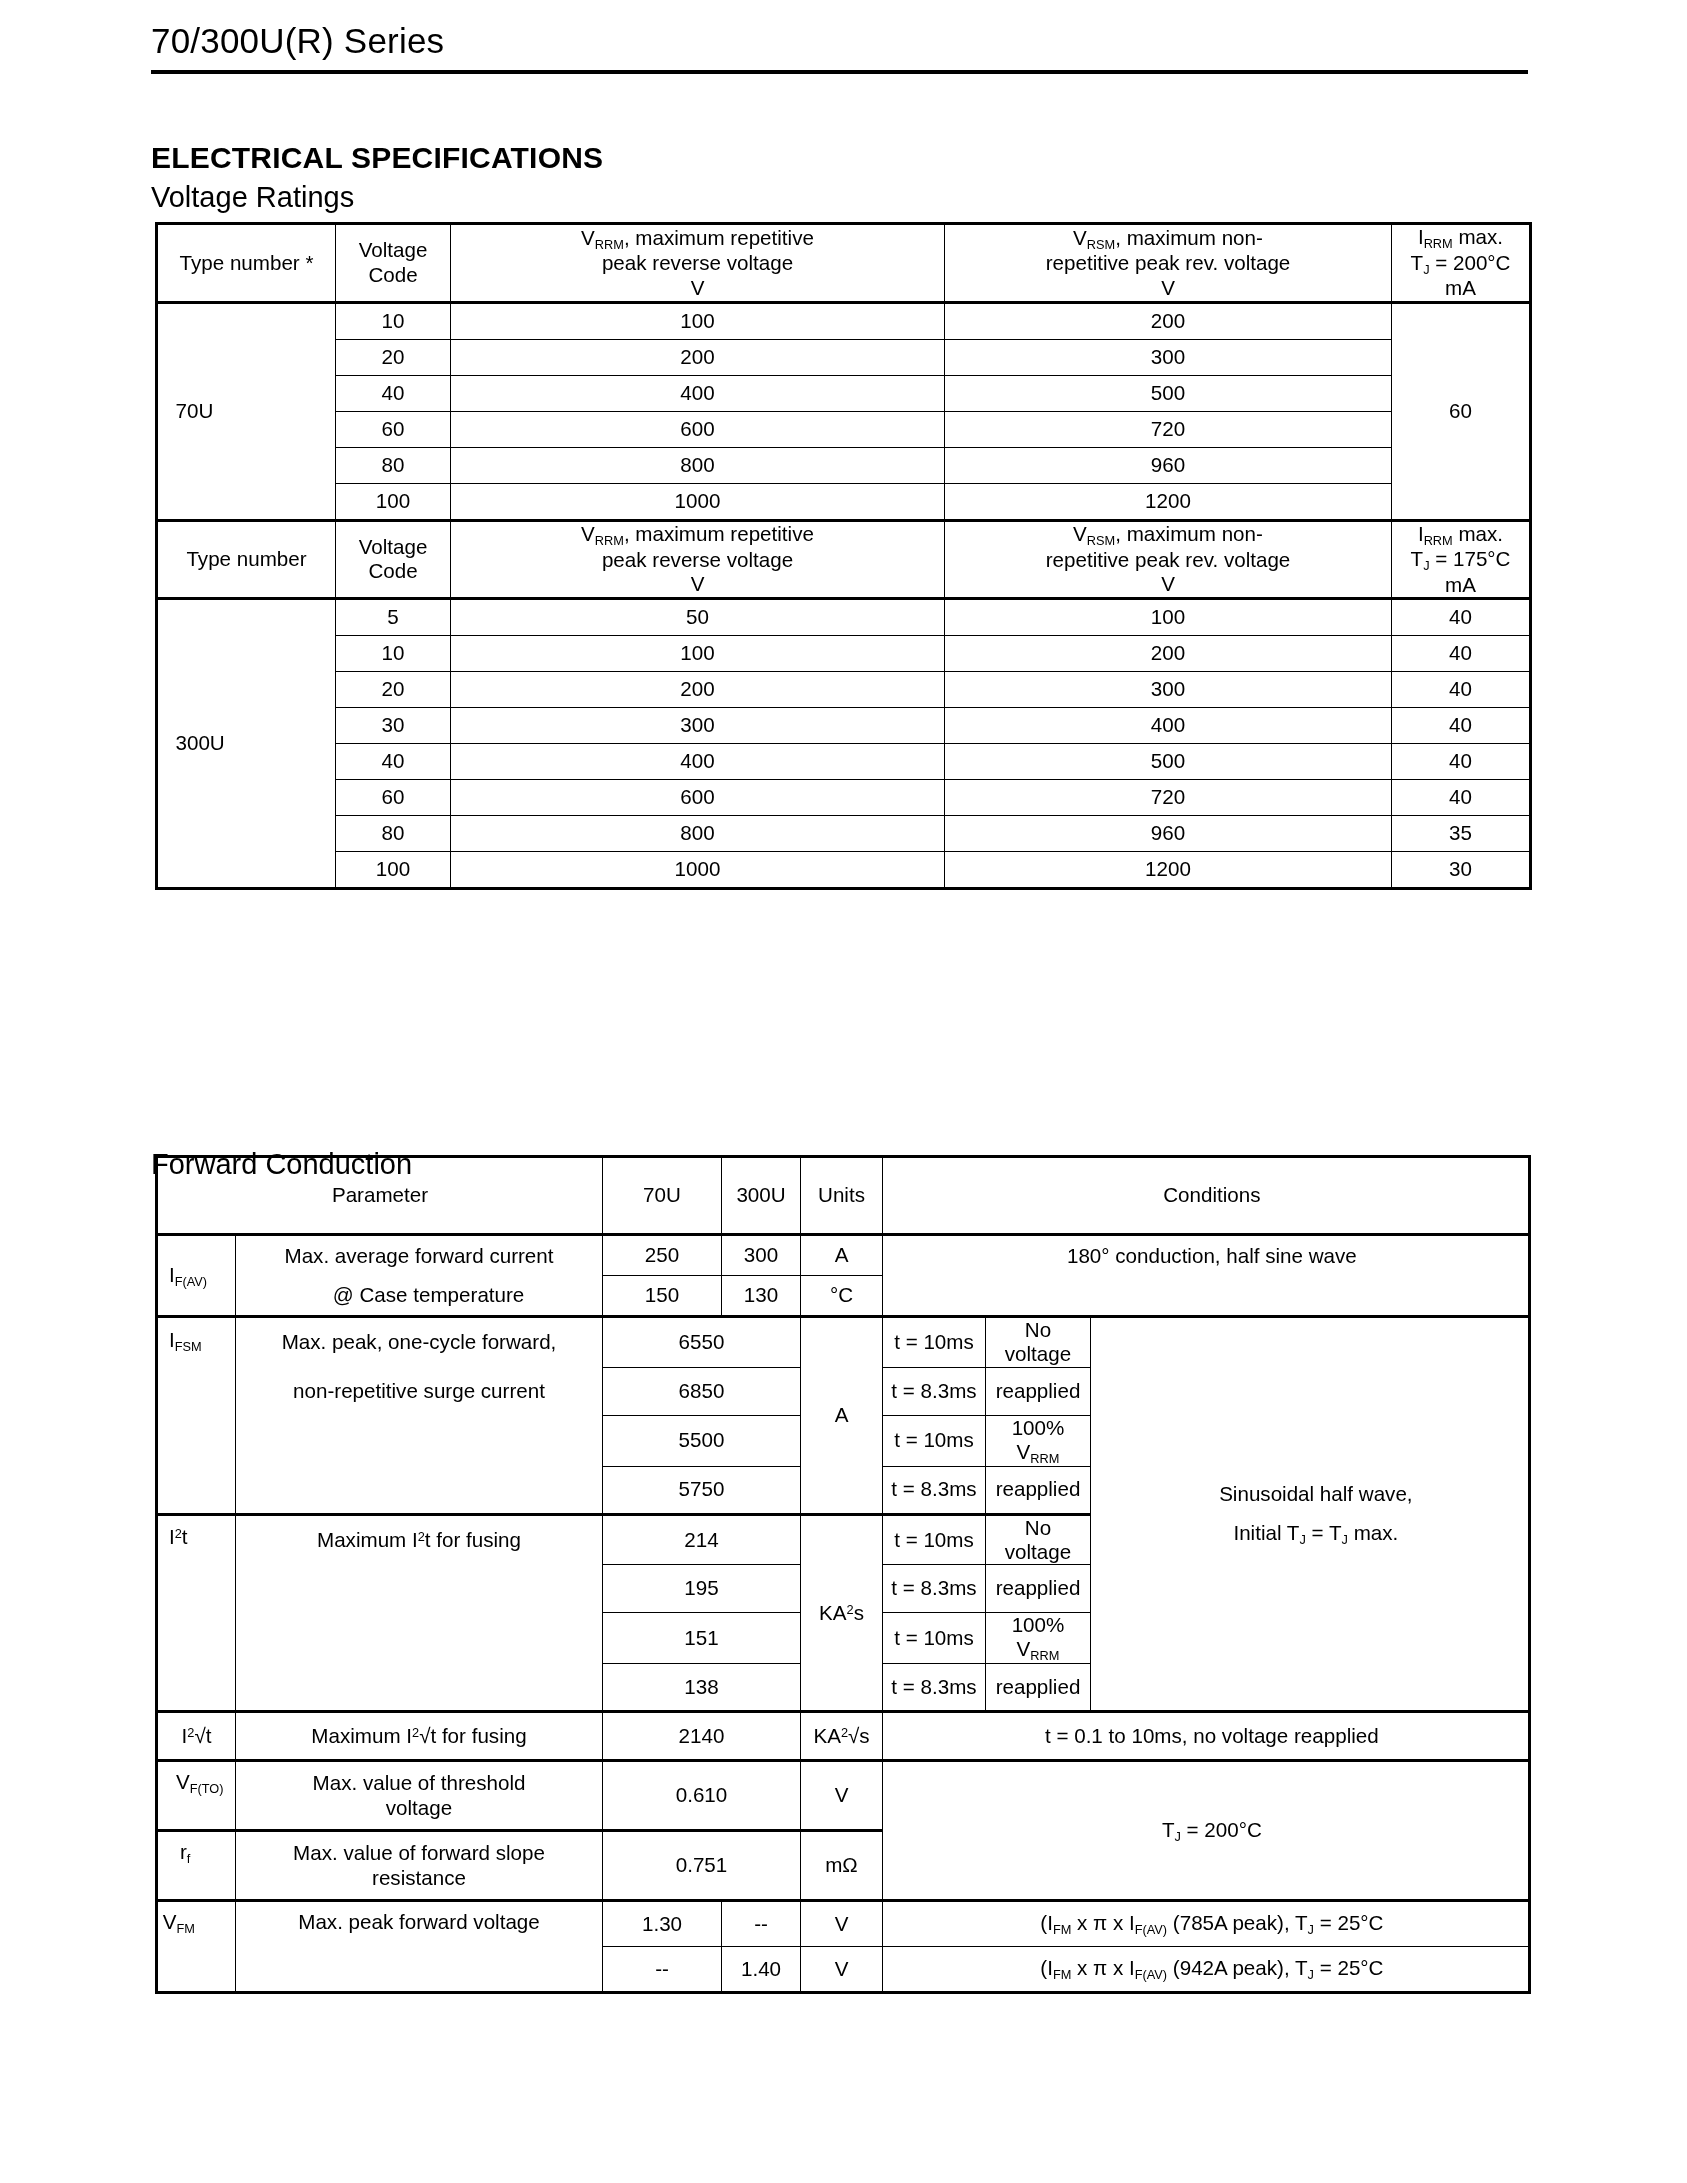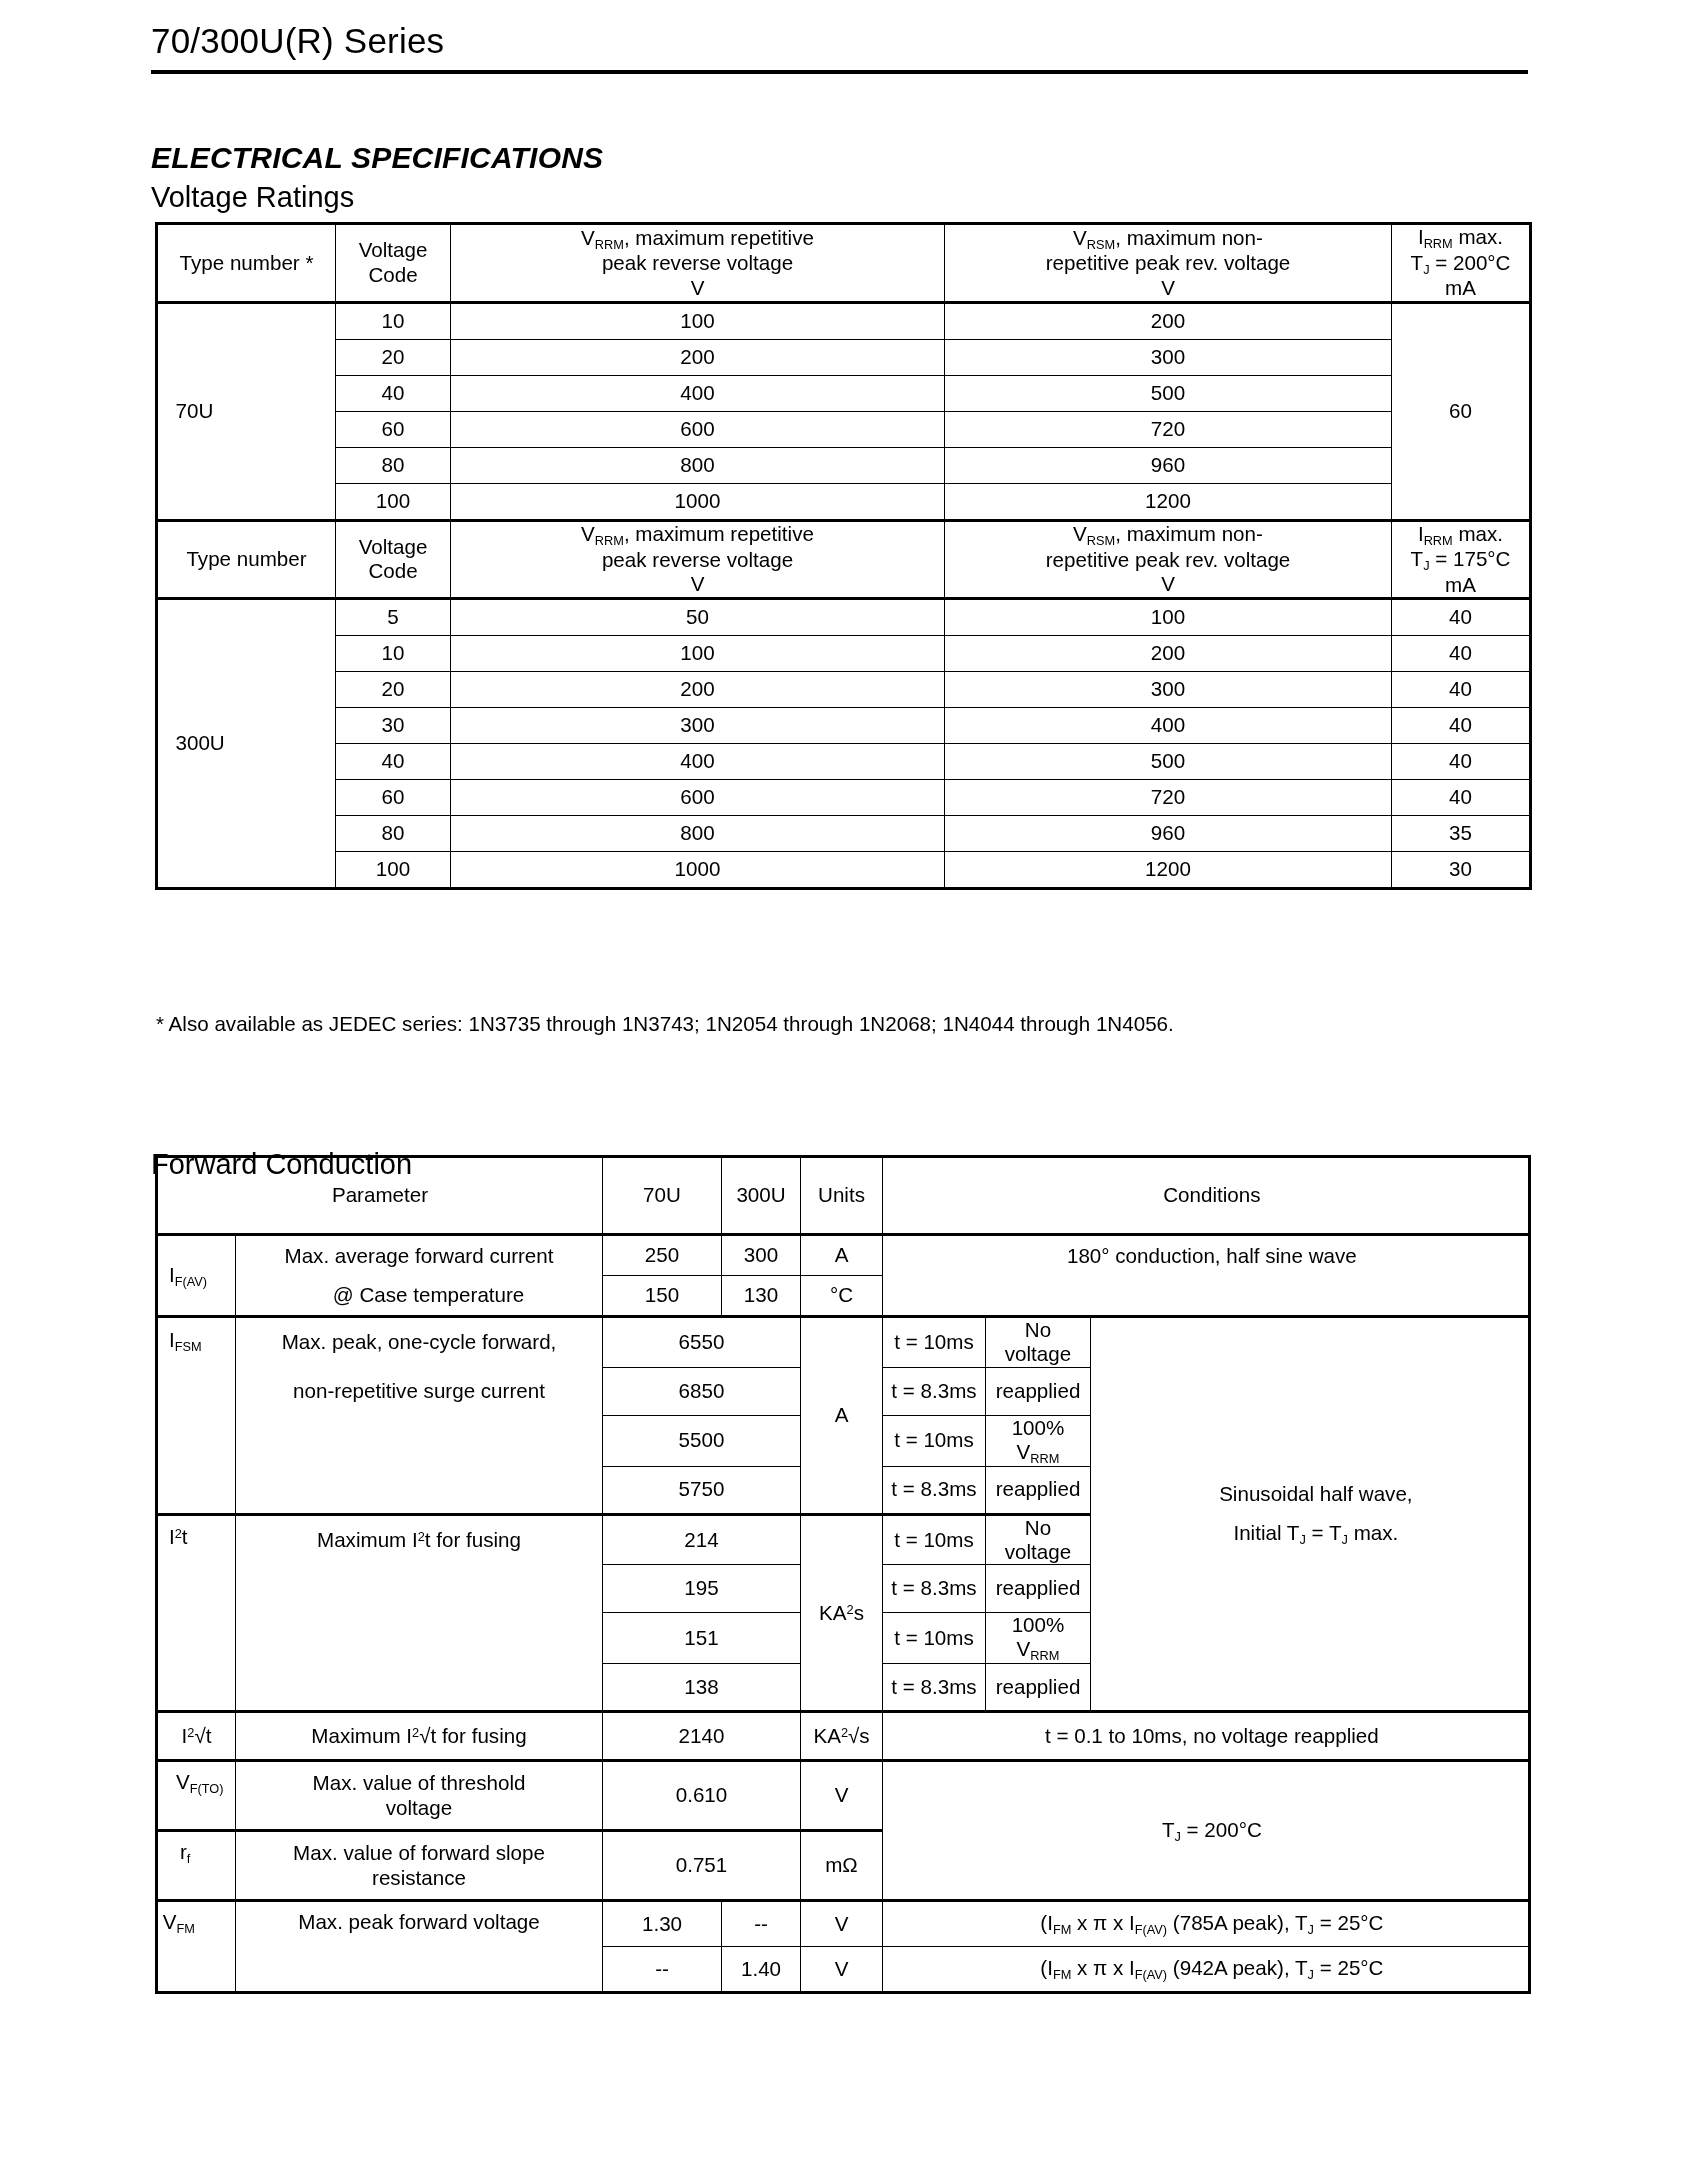--- a/index.html
+++ b/index.html
@@ -14,21 +14,21 @@
   
   .hdr-title{
     position:absolute;left:151px;top:20.6px;
     font-size:35px;letter-spacing:0.2px;font-weight:400;
   }
   .hdr-rule{
     position:absolute;left:151px;top:70px;width:1377px;height:4px;background:#000;
   }
 
   
-  .h-elec{position:absolute;left:151px;top:141px;font-size:30px;font-weight:bold;letter-spacing:0.2px;font-style:italic;}
+  .h-elec{position:absolute;left:151px;top:141px;font-size:30px;font-weight:bold;letter-spacing:0.2px;}
   .h-volt{position:absolute;left:151px;top:181px;font-size:29px;font-weight:400;}
   .h-fwd {position:absolute;left:151px;top:1148px;font-size:29px;font-weight:400;}
   .footnote{position:absolute;left:156px;top:1012px;font-size:20.6px;}
 
   
   table.grid{
     position:absolute;
     border-collapse:collapse;
     table-layout:fixed;
     font-size:20.6px;
@@ -214,21 +214,20 @@
       </tr>
       <tr>
         <td class="bb-h">100</td>
         <td class="bb-h">1000</td>
         <td class="bb-h">1200</td>
         <td class="br-h bb-h">30</td>
       </tr>
     </tbody>
   </table>
 
-  <div class="footnote">* Also available as JEDEC series: 1N3735 through 1N3743; 1N2054 through 1N2068; 1N4044 through 1N4056.</div>
 
   <div class="h-fwd">Forward Conduction</div>
 
   <table class="grid" id="tbl-forward">
     <colgroup>
       <col style="width:79px">
       <col style="width:367px">
       <col style="width:79px">
       <col style="width:40px">
       <col style="width:79px">

